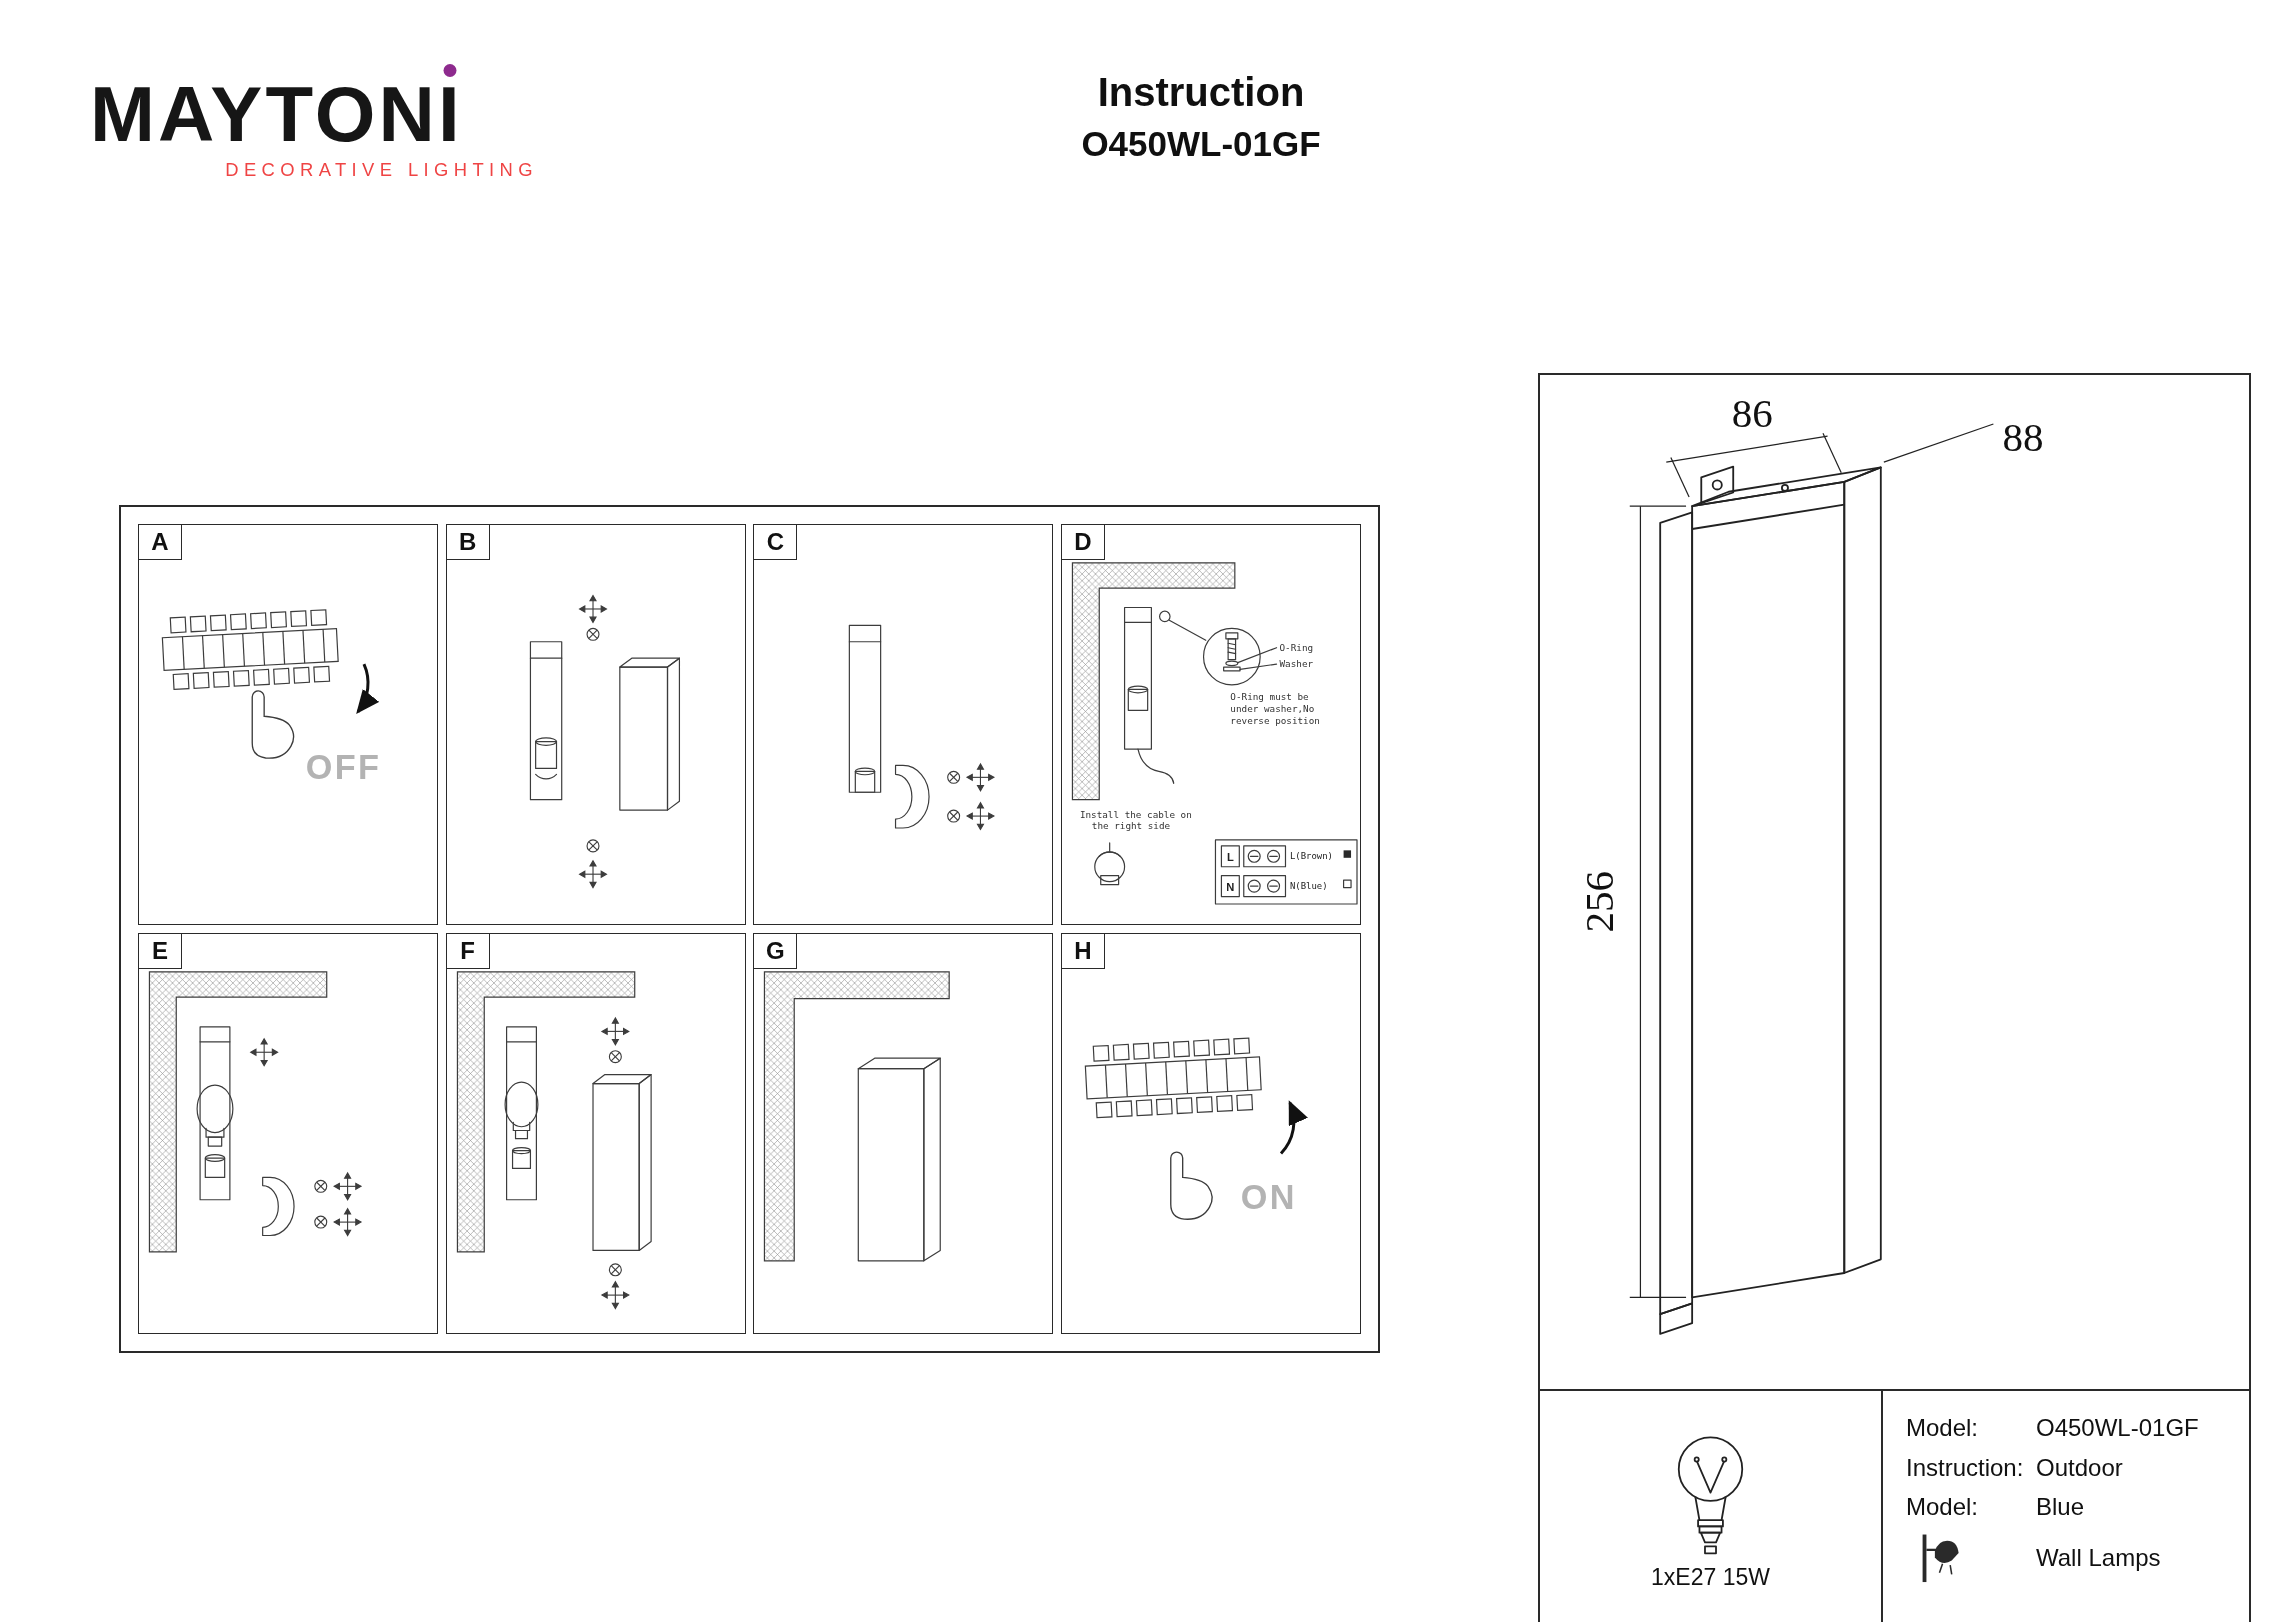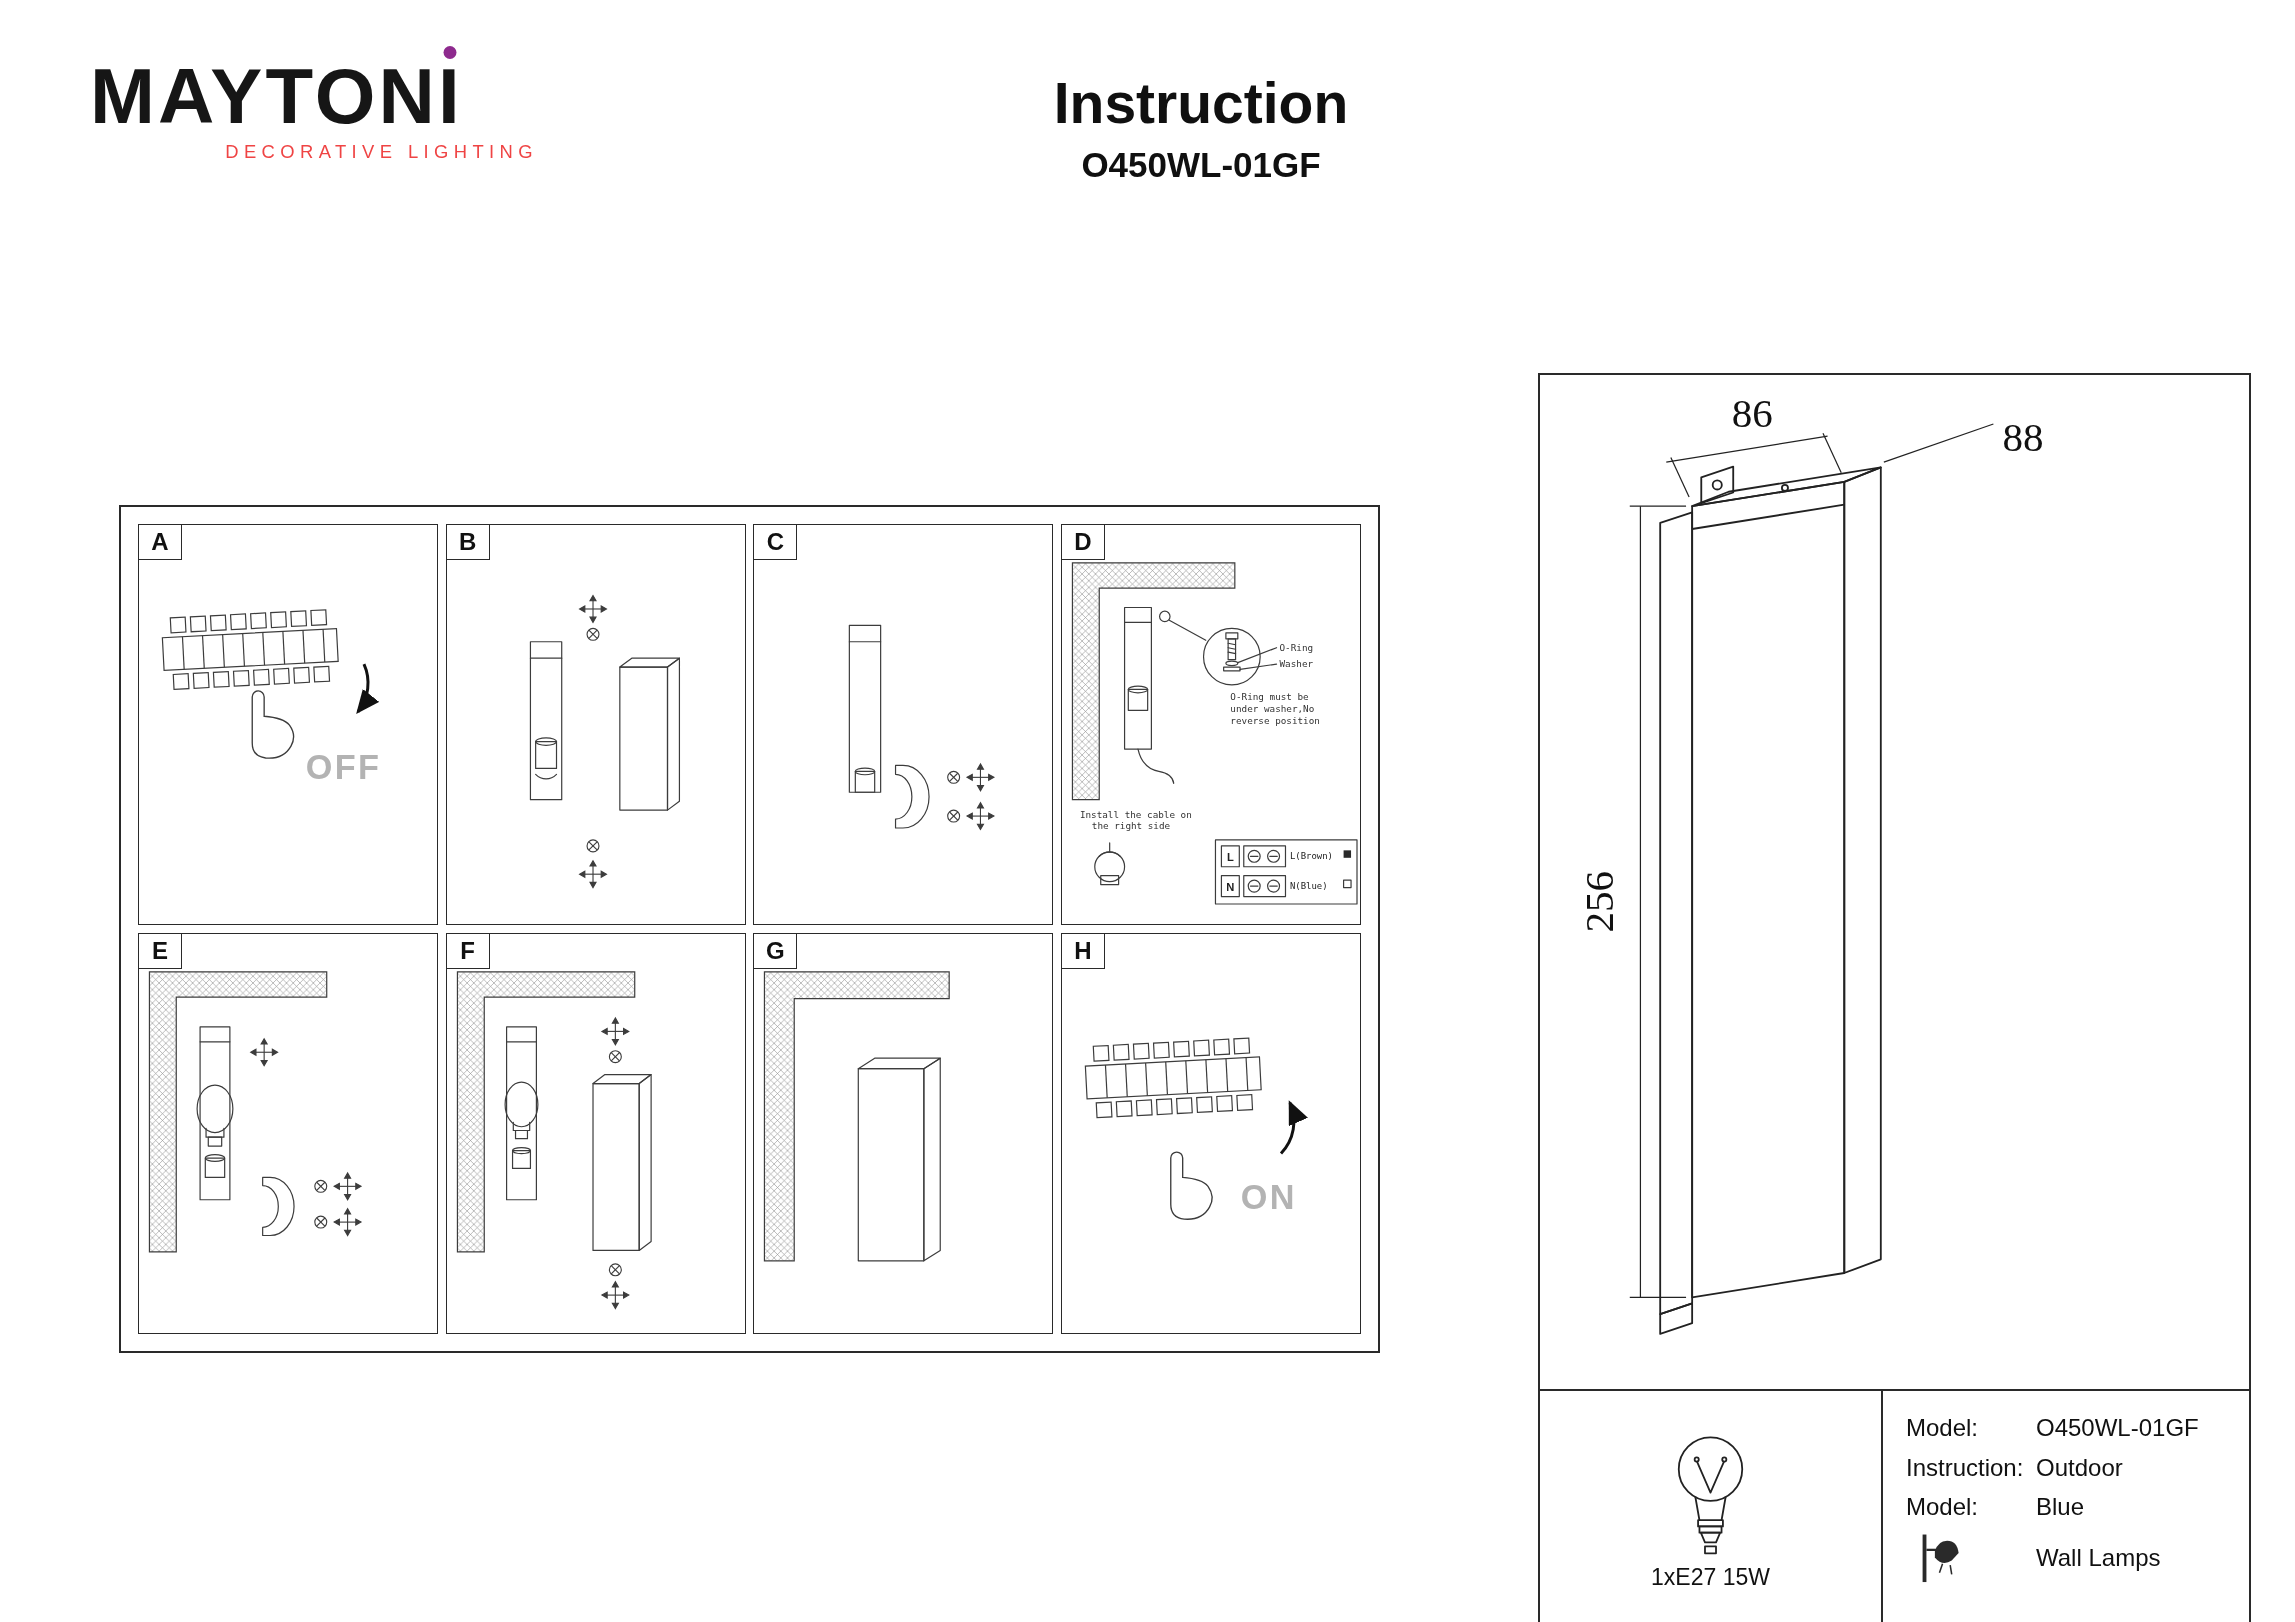--- a/index.html
+++ b/index.html
@@ -5,30 +5,30 @@
   * { margin:0; padding:0; box-sizing:border-box; }
   html,body { background:#ffffff; }
   body {
     width:2295px; height:1623px; position:relative;
     font-family:"Liberation Sans", sans-serif; color:#111;
     overflow:hidden;
   }
   .page { position:absolute; inset:0; background:#fff; }
 
   
-  .brand { position:absolute; left:90px; top:57px; width:448px; }
+  .brand { position:absolute; left:90px; top:75px; width:448px; }
   .logo { font-size:78px; font-weight:800; letter-spacing:3.1px; color:#161616; line-height:1; white-space:nowrap; }
   .logo-i { position:relative; display:inline-block; }
   .logo-dot { position:absolute; top:-10.7px; left:50%; transform:translateX(-50%);
               width:13px; height:13px; border-radius:50%; background:#8e2a8e; }
   .tagline { margin-top:6.1px; font-size:18.4px; letter-spacing:5.4px; font-weight:500;
              color:#ef4444; text-align:right; }
 
   .titleblock { position:absolute; left:895px; top:70px; width:612px; text-align:center; }
-  .title { font-size:57px; font-weight:600; color:#101010; }
+  .title { font-size:40px; font-weight:600; color:#101010; }
   .model { font-size:35px; font-weight:700; margin-top:9.2px; color:#101010; }
 
   
   .steps-panel {
     position:absolute; left:119px; top:505px; width:1261px; height:848px;
     border:2.3px solid #2a2a2a; padding:17px;
     display:grid; grid-template-columns:repeat(4,1fr); grid-template-rows:1fr 1fr; gap:7.7px;
     background:#fff;
   }
   .cell { border:1.5px solid #2a2a2a; position:relative; background:#fff; }

